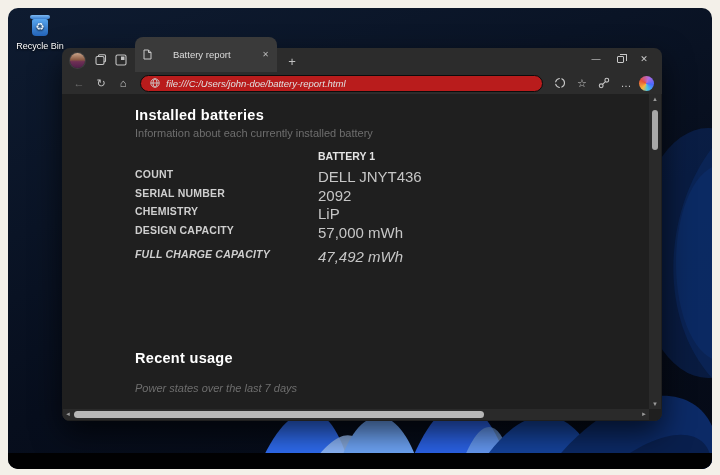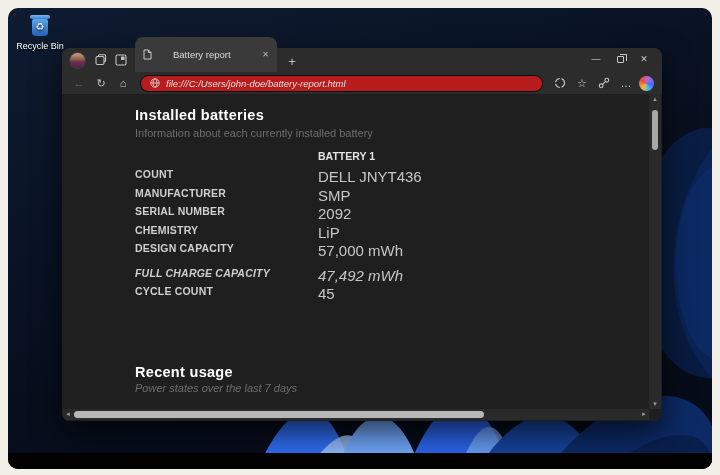--- a/index.html
+++ b/index.html
@@ -71,21 +71,21 @@
   .copilot{ width:15px; height:15px; border-radius:50%;
     background:conic-gradient(from 220deg,#f6b93b,#e55039 80deg,#b06ae0 160deg,#4a69ff 240deg,#45c6e8 310deg,#f6b93b 360deg); }
 
   
   .content{ position:absolute; left:0; right:0; top:46px; bottom:0; background:#1f1f1f;
     border-radius:0 0 8px 8px; overflow:hidden; }
   .sec-title{ position:absolute; left:73px; font-size:14.5px; font-weight:bold;
     letter-spacing:.3px; color:#ffffff; }
   .sec-sub{ position:absolute; left:73px; font-size:11px; color:#6e6e6e; }
   #t1{ top:13px; } #s1{ top:33px; }
-  #t2{ top:270px; } #s2{ top:288px;font-style:italic; }
+  #t2{ top:256px; } #s2{ top:288px;font-style:italic; }
   .btable{ position:absolute; left:73px; top:56px; }
   .trow{ display:flex; height:18.5px; }
   .trow.head{ height:18px; }
   .tlabel{ width:183px; font-size:10.5px; font-weight:bold; color:#cfcfcf; letter-spacing:.2px; }
   .tvalue{ font-size:15px; color:#c6c6c6; }
   .thead-val{ font-size:10.5px; font-weight:bold; color:#e4e4e4; }
   .trow.gap{ margin-top:6px;font-style:italic; }
 
   
   .vscroll{ position:absolute; top:0; right:1px; bottom:12px; width:12px; background:#2a2a2a; }
@@ -212,42 +212,34 @@
       <div class="btable">
         <div class="trow head">
           <div class="tlabel"></div>
           <div class="thead-val">BATTERY 1</div>
         </div>
         <div class="trow">
           <div class="tlabel">COUNT</div>
           <div class="tvalue">DELL JNYT436</div>
         </div>
         <div class="trow">
-          <div class="tlabel">MANUFACTURER</div>
-          <div class="tvalue">SMP</div>
-        </div>
-        <div class="trow">
           <div class="tlabel">SERIAL NUMBER</div>
           <div class="tvalue">2092</div>
         </div>
         <div class="trow">
           <div class="tlabel">CHEMISTRY</div>
           <div class="tvalue">LiP</div>
         </div>
         <div class="trow">
           <div class="tlabel">DESIGN CAPACITY</div>
           <div class="tvalue">57,000 mWh</div>
         </div>
         <div class="trow gap">
           <div class="tlabel">FULL CHARGE CAPACITY</div>
           <div class="tvalue">47,492 mWh</div>
-        </div>
-        <div class="trow">
-          <div class="tlabel">CYCLE COUNT</div>
-          <div class="tvalue">45</div>
         </div>
       </div>
 
       <div class="sec-title" id="t2">Recent usage</div>
       <div class="sec-sub" id="s2">Power states over the last 7 days</div>
 
       <div class="vscroll">
         <div class="arr up">▲</div>
         <div class="vthumb"></div>
         <div class="arr dn">▼</div>

